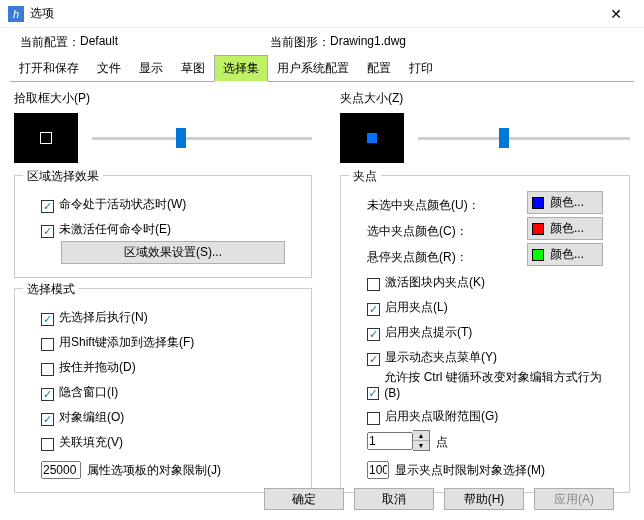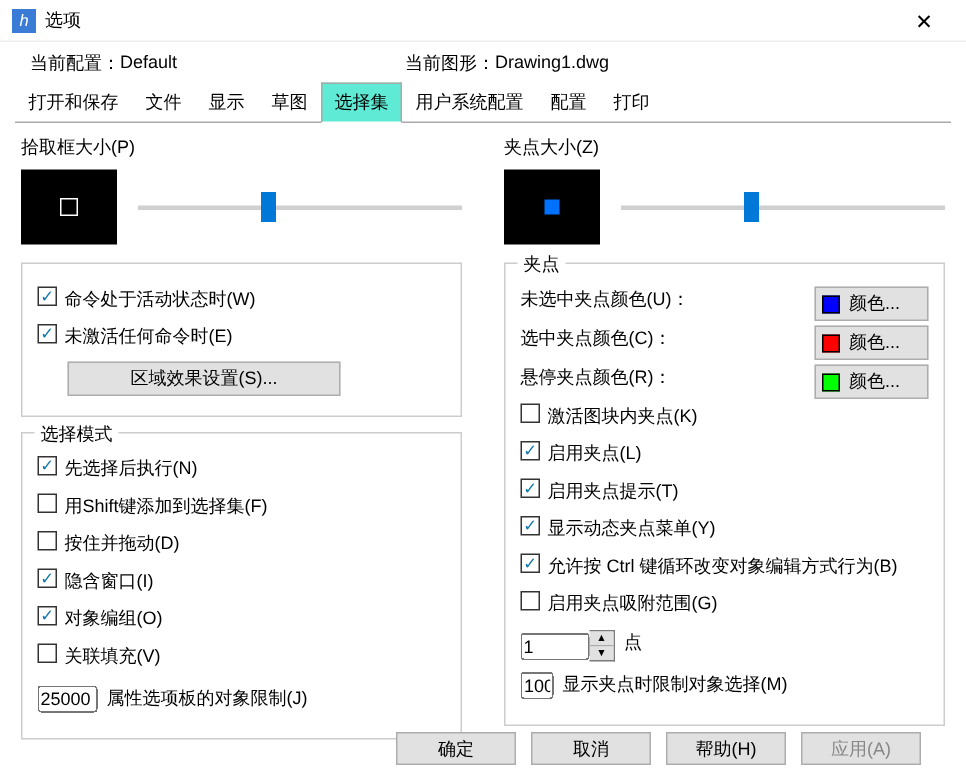--- a/index.html
+++ b/index.html
@@ -8,44 +8,44 @@
 .app-icon{width:16px;height:16px;background:#3a7bd5;margin-right:6px;display:flex;align-items:center;justify-content:center;color:#fff;font-style:italic;font-size:11px}
 .title{flex:1}
 .close-btn{width:40px;height:28px;display:flex;align-items:center;justify-content:center;cursor:pointer;font-size:14px}
 
 .tophdr{display:flex;padding:6px 20px 4px;color:#000}
 .tophdr .lbl{min-width:58px}
 .tophdr .va{min-width:190px}
 
 .tabs{display:flex;padding:0 10px}
 .tab{padding:4px 8px;border:1px solid transparent;cursor:pointer}
-.tab.active{border:1px solid #aaa;border-bottom:1px solid #fff;background:#5eead4;position:relative;z-index:2}
+.tab.active{border:1px solid #aaa;border-bottom:1px solid #fff;background:#bef264;position:relative;z-index:2}
 .tabline{border-top:1px solid #aaa;margin:0 10px -1px;position:relative;top:-1px;z-index:1}
 
 .content{display:flex;padding:8px 14px 0;gap:28px}
 .col{flex:1}
 
 .group{border:1px solid #ccc;margin-bottom:10px;padding:12px 10px 10px;position:relative}
 .group-title{position:absolute;top:-8px;left:8px;background:#fff;padding:0 4px;color:#000}
 
 .preview-row{display:flex;align-items:center;gap:14px;margin-bottom:12px}
 .preview-label{margin-bottom:6px}
 .preview-box{width:64px;height:50px;background:#000;display:flex;align-items:center;justify-content:center}
 .pick-sq{width:12px;height:12px;border:1px solid #fff}
 .grip-sq{width:10px;height:10px;background:#0070ff}
 
 .slider{flex:1;height:20px;display:flex;align-items:center;position:relative}
 .slider-track{flex:1;height:3px;background:#d0d0d0}
 .slider-thumb{position:absolute;width:10px;height:20px;background:#0078d7;top:0}
 
-.row{display:flex;align-items:flex-start;margin:3px 0;min-height:22px}
+.row{display:flex;align-items:flex-end;margin:3px 16px;min-height:22px}
 .cb{width:13px;height:13px;border:1px solid #333;margin-right:5px;display:flex;align-items:center;justify-content:center;color:#17a;font-size:11px;cursor:pointer}
 .cb.checked::after{content:"✓"}
 .btn{background:#e1e1e1;border:1px solid #adadad;padding:2px 0;cursor:pointer;text-align:center;display:inline-flex;align-items:center;justify-content:center}
-.btn.wide{width:182px;margin-left:20px}
+.btn.wide{width:224px;margin-left:20px}
 .btn.disabled{color:#888}
 .num{width:40px}
 
 .color-lbl{flex:1}
 .color-btn{background:#e1e1e1;border:1px solid #adadad;padding:2px 8px 2px 4px;display:flex;align-items:center;gap:6px;cursor:pointer;width:76px}
 .sw{width:12px;height:12px;border:1px solid #000}
 
 .spinwrap{display:flex;align-items:center}
 .spin{display:flex;flex-direction:column;border:1px solid #7a7a7a;border-left:0;height:21px}
 .spin div{width:16px;flex:1;display:flex;align-items:center;justify-content:center;background:#e1e1e1;font-size:7px;cursor:pointer;border-bottom:1px solid #adadad}
@@ -89,20 +89,21 @@
       <div class="preview-box">
           <div class="pick-sq"></div>
         </div>
       <div class="slider">
           <div class="slider-track"></div>
           <div class="slider-thumb" style="left:38%"></div>
         </div>
     </div>
 
     <div class="group">
+      <div class="group-title">区域选择效果</div>
       <div class="row">
           <div class="cb checked"></div>
           <span>命令处于活动状态时(W)</span>
         </div>
       <div class="row">
           <div class="cb checked"></div>
           <span>未激活任何命令时(E)</span>
         </div>
       <div class="row">
           <div class="btn wide">区域效果设置(S)...</div>

